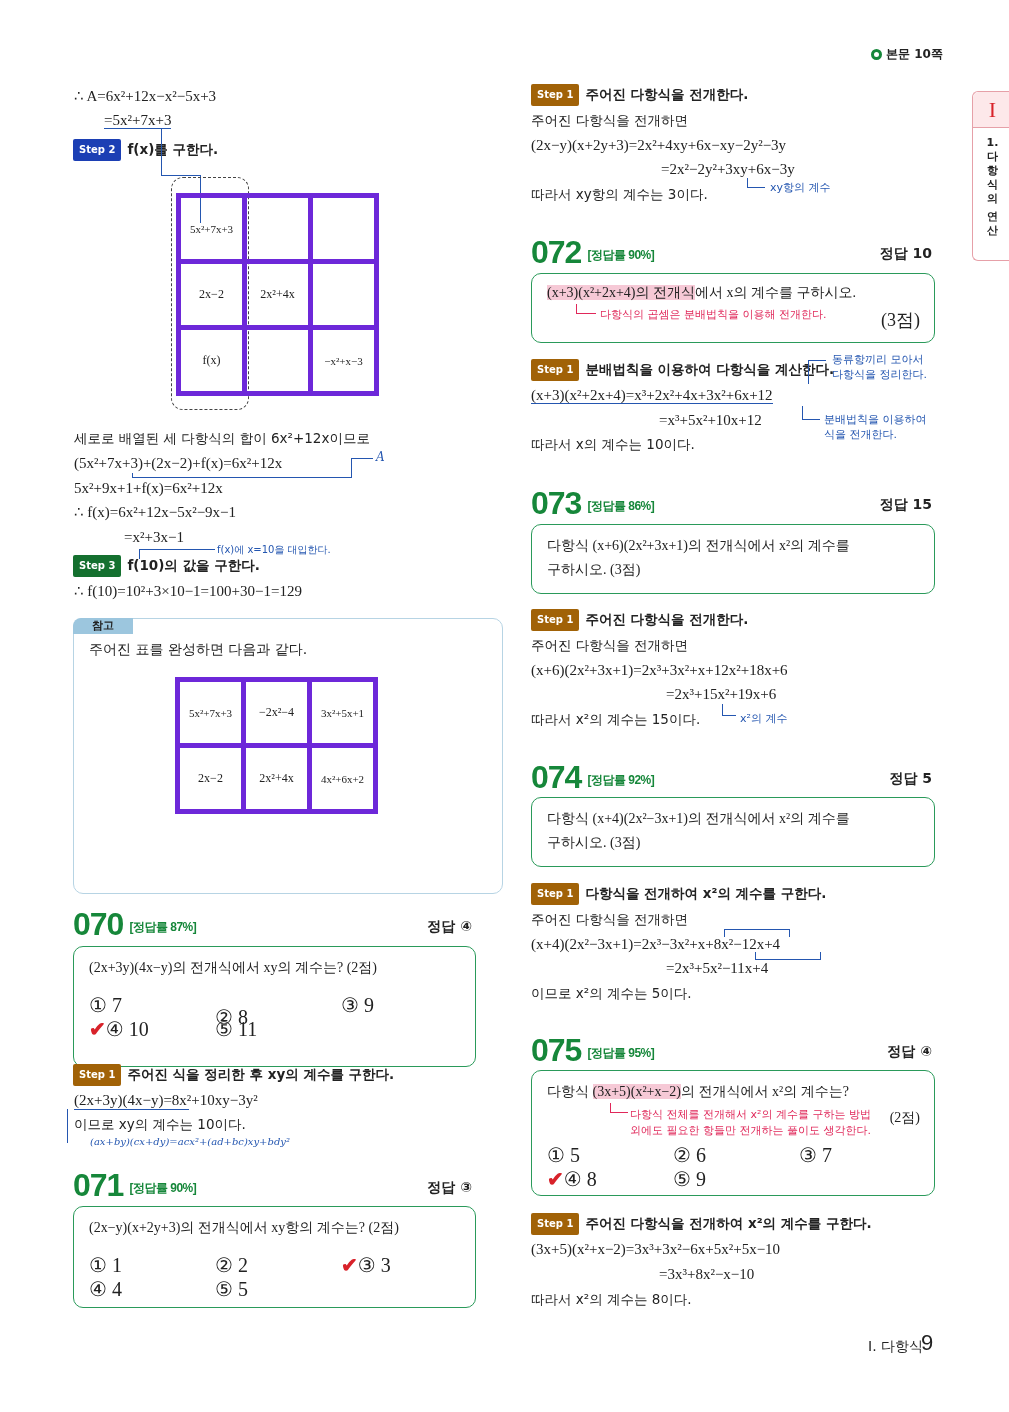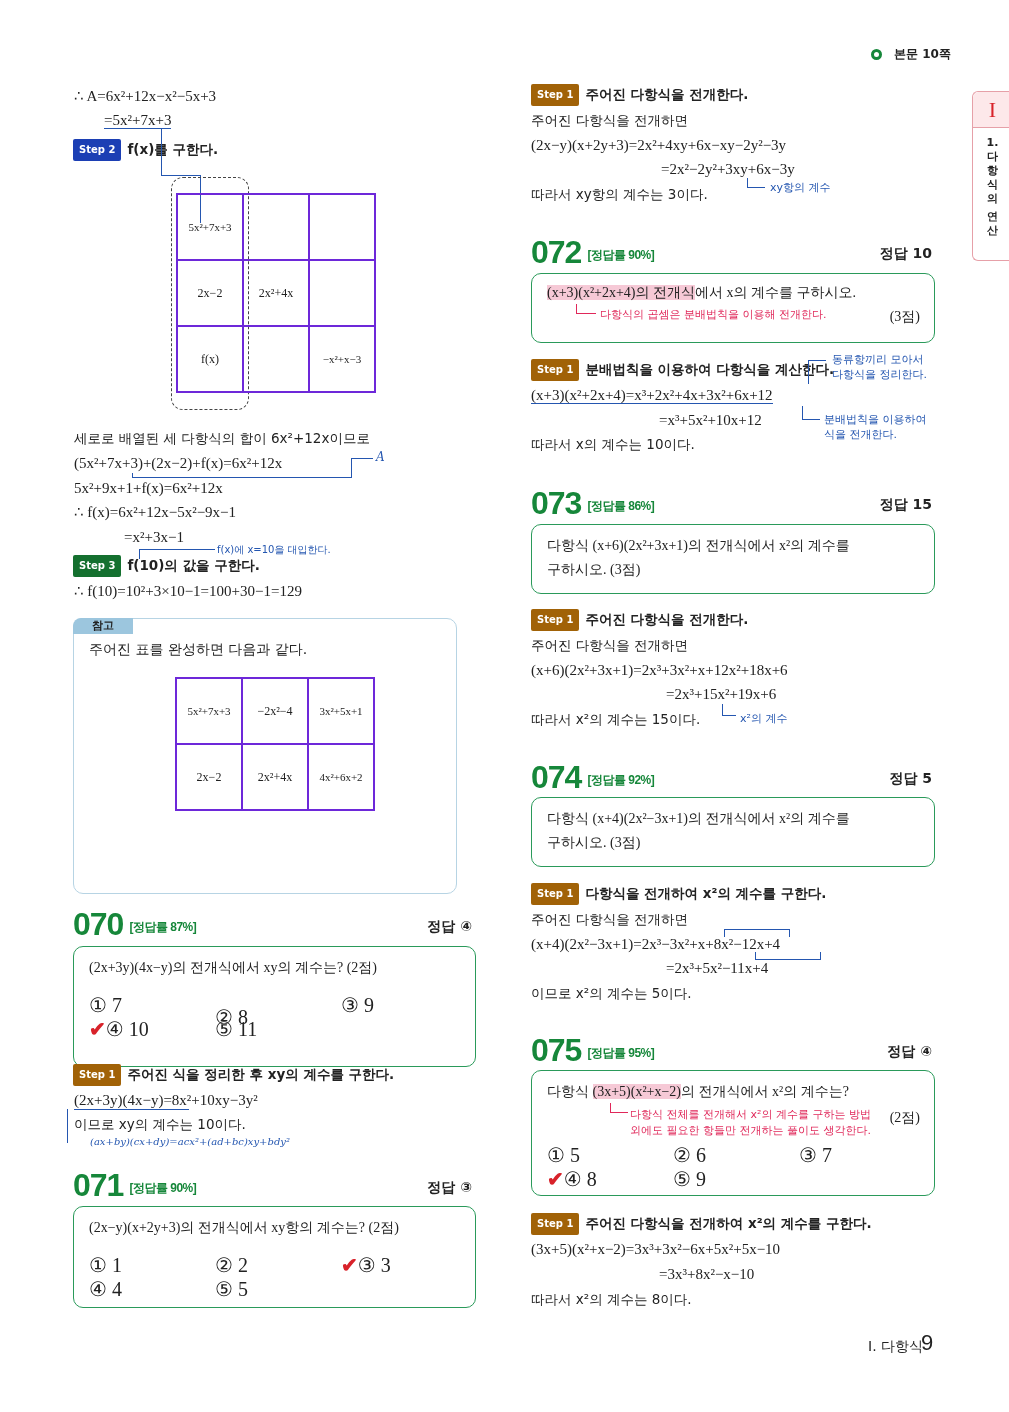--- a/index.html
+++ b/index.html
@@ -16,29 +16,29 @@
   .steptext { font-weight: bold; font-size: 13.5px; }
   .qnum { position: absolute; font-family: "Liberation Sans", sans-serif; font-weight: bold; font-size: 32px; color: #16873a; letter-spacing: -1px; line-height: 34px; }
   .rate { font-size: 12px; font-weight: bold; color: #16873a; letter-spacing: -0.5px; margin-left: 6px; vertical-align: 4px; }
   .answer { position: absolute; font-weight: bold; font-size: 14px; text-align: right; }
   .qbox { position: absolute; border: 1.6px solid #2a9a5a; border-radius: 10px; background: #fff; }
   .note-blue { color: #2456b0; font-size: 11px; }
   .note-pink { color: #e0285a; font-size: 11px; }
   .hl { background: #f6c9d6; }
   .ul { border-bottom: 1.3px solid #2456b0; }
   .grid { position: absolute; border-collapse: collapse; }
-  .grid td { border: 2px solid #6d28d9; width: 66px; height: 66px; text-align: center; font-family: "Liberation Serif", serif; font-size: 12px; white-space: nowrap; padding: 0; }
+  .grid td { border: 5px solid #6d28d9; width: 66px; height: 66px; text-align: center; font-family: "Liberation Serif", serif; font-size: 12px; white-space: nowrap; padding: 0; }
   .choice { position: absolute; font-family: "Liberation Serif", serif; font-size: 20px; }
   .check { color: #d8222a; font-weight: bold; }
   .connector { position: absolute; border-color: #2456b0; border-style: solid; border-width: 0; }
 </style>
 </head>
 <body>
 
-<div class="abs" style="left:871px; top:46px; font-size:12px; font-weight:bold; display:flex; align-items:center; gap:12px;">
+<div class="abs" style="left:871px; top:46px; font-size:12px; font-weight:bold; display:flex; align-items:center; gap:4px;">
   <span style="display:inline-block; width:11px; height:11px; border-radius:50%; border:3px solid #16873a;"></span>
   <span>본문 10쪽</span>
 </div>
 
 <div class="abs" style="left:972px; top:91px; width:40px; height:170px; border:1px solid #e6a0a8; border-right:none; border-radius:6px 0 0 6px; background:#fff;">
   <div style="height:36px; background:#fde8ea; color:#d8222a; font-family:'Liberation Serif',serif; font-size:22px; text-align:center; line-height:36px; border-bottom:1px solid #e6a0a8; border-radius:6px 0 0 0;">I</div>
   <div style="padding-top:8px; text-align:center; font-size:11px; font-weight:bold; line-height:14px;">
     <div>1.</div>
     <div>다</div>
     <div>항</div>
@@ -94,21 +94,21 @@
 <div class="line math" style="left:124px; top:527px;">=x²+3x−1</div>
 
 <div class="connector" style="left:139px; top:549px; width:76px; height:10px; border-top-width:1.3px; border-left-width:1.3px;"></div>
 <div class="abs note-blue" style="left:217px; top:543px; font-size:10px;">f(x)에 x=10을 대입한다.</div>
 
 <div class="line" style="left:73px; top:555px;">
   <span class="step green">Step 3</span><span class="steptext">f(10)의 값을 구한다.</span>
 </div>
 <div class="line math" style="left:74px; top:581px;">∴ f(10)=10²+3×10−1=100+30−1=129</div>
 
-<div class="abs" style="left:73px; top:618px; width:384px; height:276px; border:1.4px solid #b7d4e4; border-radius:10px;">
+<div class="abs" style="left:73px; top:618px; width:430px; height:276px; border:1.4px solid #b7d4e4; border-radius:10px;">
   <div style="position:absolute; left:-1px; top:-1px; width:60px; height:16px; background:#9cc6de; font-size:11px; font-weight:bold; text-align:center; line-height:16px; border-radius:8px 0 0 0;">참고</div>
   <div style="position:absolute; left:15px; top:22px; font-size:14px;">주어진 표를 완성하면 다음과 같다.</div>
 </div>
 <table class="grid" style="left:175px; top:677px;">
   <tbody>
       <tr>
     <td style="font-size:11px;">5x²+7x+3</td>
     <td>−2x²−4</td>
     <td style="font-size:11px;">3x²+5x+1</td>
   </tr>
@@ -172,21 +172,21 @@
 <div class="qnum" style="left:531px; top:235px;">
   <span>072</span><span class="rate">[정답률 90%]</span>
 </div>
 <div class="answer" style="left:840px; top:245px; width:92px;">정답 10</div>
 <div class="qbox" style="left:531px; top:273px; width:404px; height:70px;">
   <div class="abs math" style="left:15px; top:10px; font-size:14px; white-space:nowrap;">
     <span class="hl">(x+3)(x²+2x+4)의 전개식</span><span>에서 x의 계수를 구하시오.</span>
   </div>
   <div class="connector" style="left:44px; top:30px; width:20px; height:10px; border-left-width:1.3px; border-bottom-width:1.3px; border-color:#e0285a;"></div>
   <div class="abs note-pink" style="left:68px; top:33px;">다항식의 곱셈은 분배법칙을 이용해 전개한다.</div>
-  <div class="abs math" style="right:14px; top:34px; font-size:14px;">(3점)</div>
+  <div class="abs math" style="right:14px; top:34px; font-size:18px;">(3점)</div>
 </div>
 
 <div class="line" style="left:531px; top:359px;">
   <span class="step red">Step 1</span><span class="steptext">분배법칙을 이용하여 다항식을 계산한다.</span>
 </div>
 <div class="connector" style="left:808px; top:360px; width:18px; height:24px; border-left-width:1.3px; border-top-width:1.3px;"></div>
 <div class="abs note-blue" style="left:832px; top:352px; line-height:15px;">
   <div>동류항끼리 모아서</div>
     <div>다항식을 정리한다.</div>
 </div>

